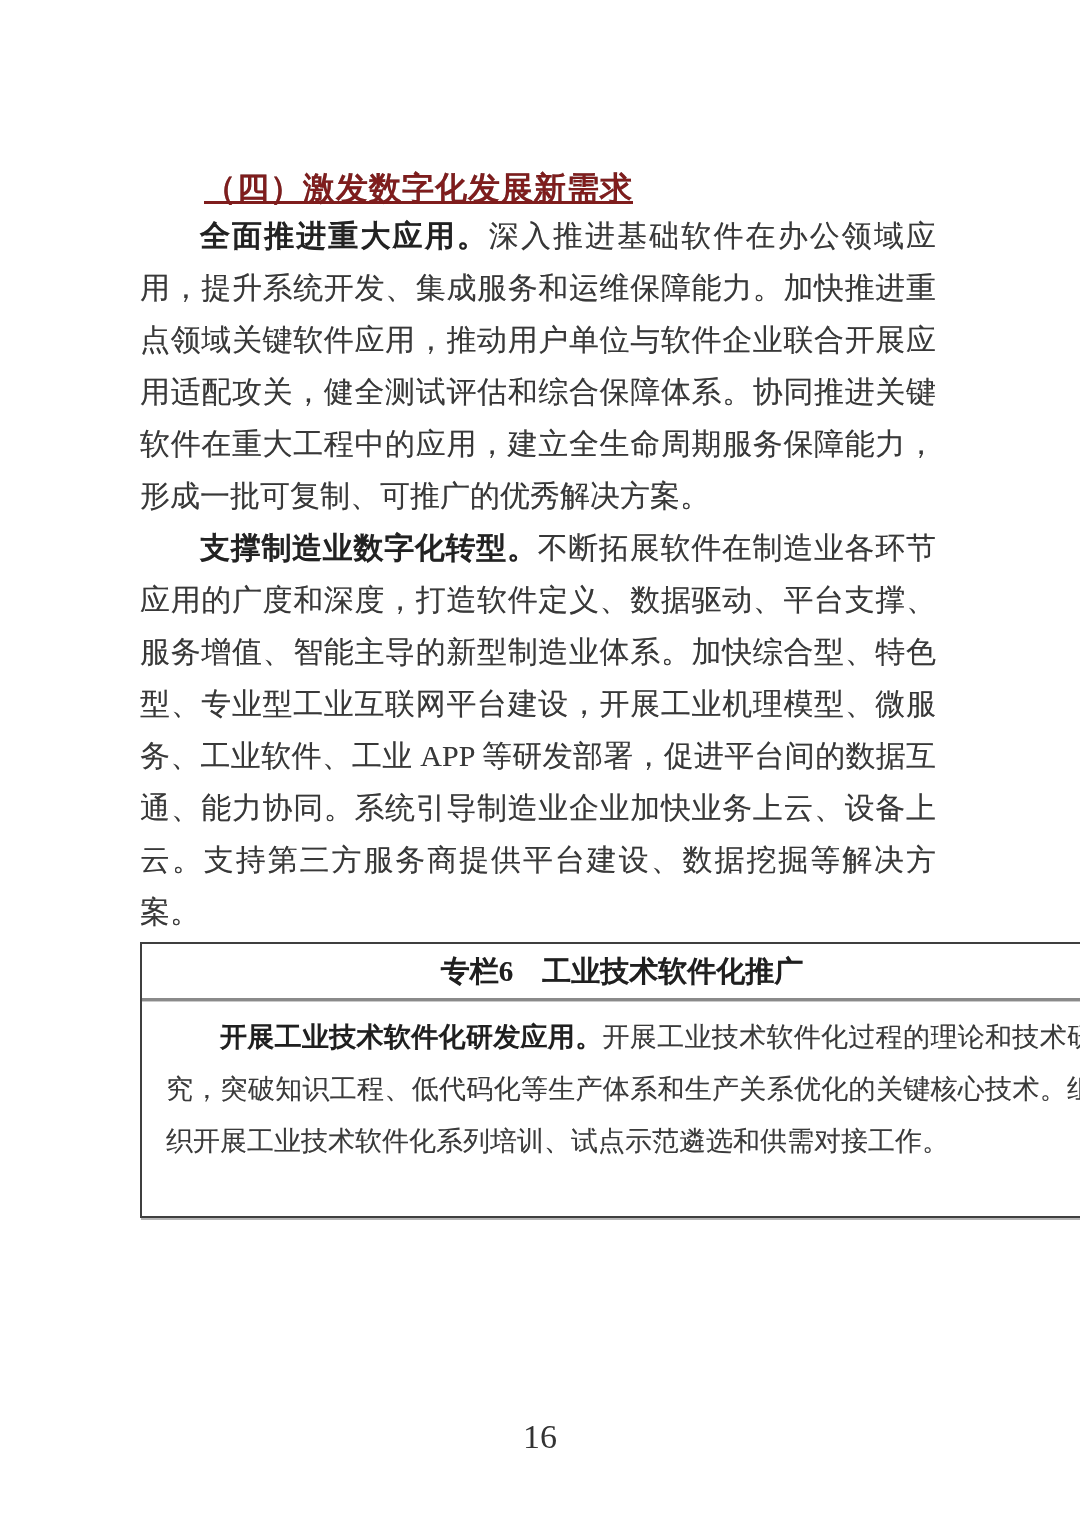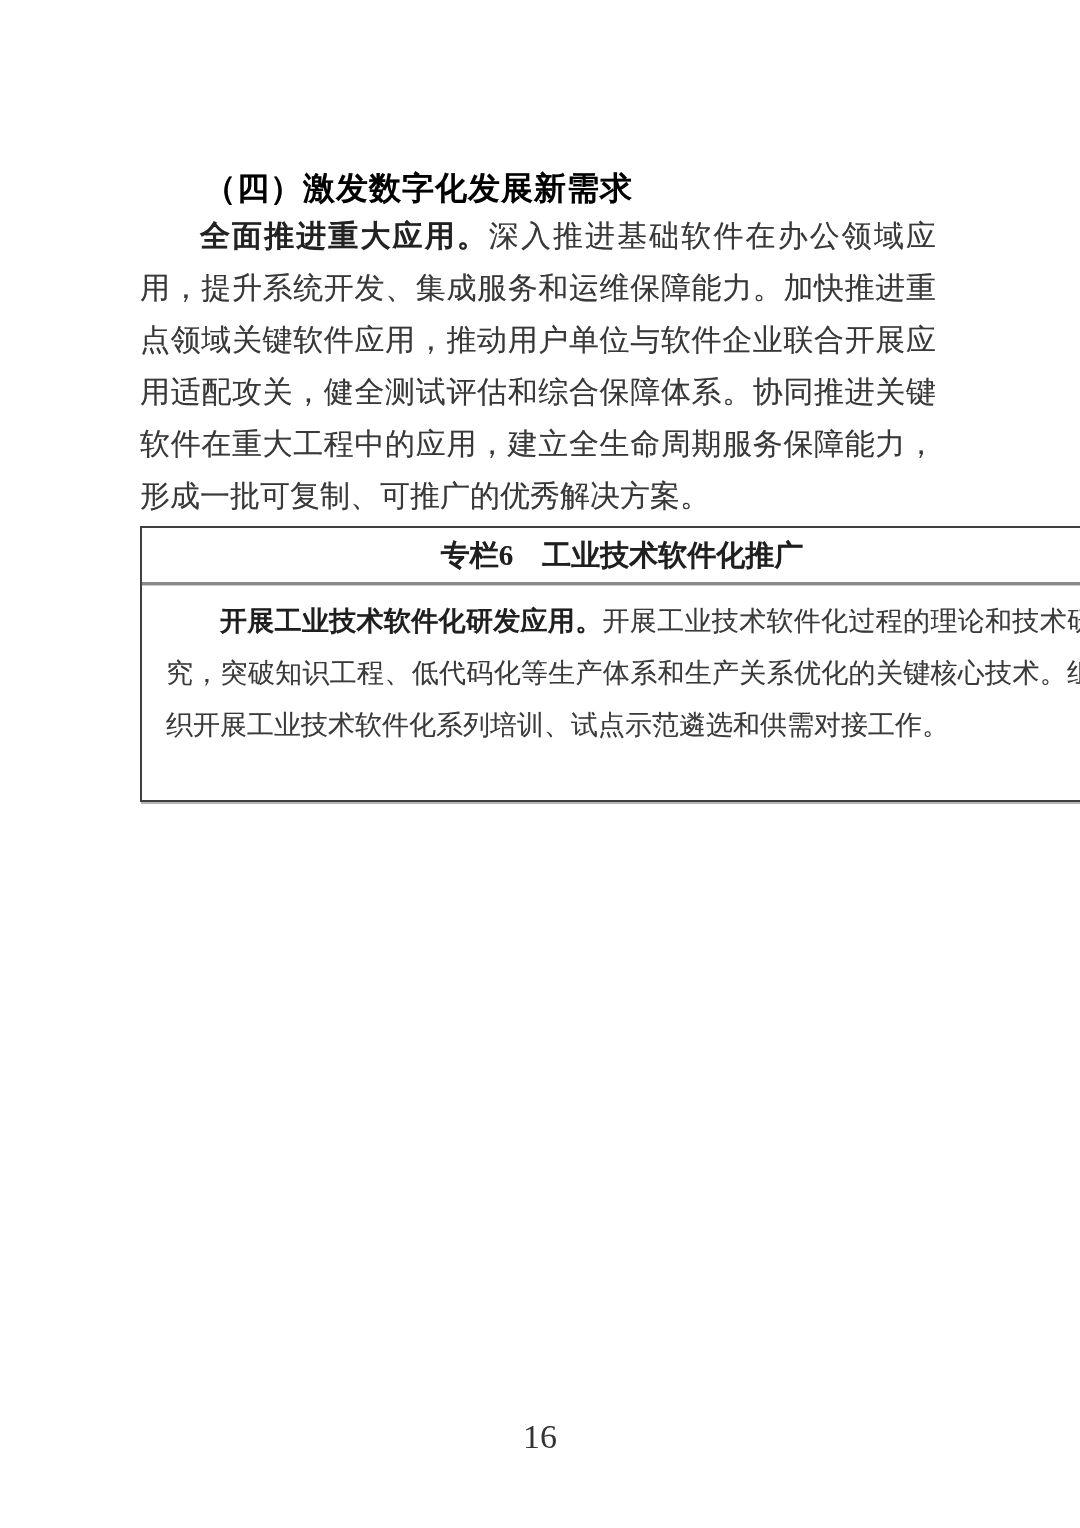--- a/index.html
+++ b/index.html
@@ -16,23 +16,24 @@
     position:absolute;
     left:140px; top:166px;
     width:796px;
   }
   .sec-heading {
     font-size:32px;
     line-height:44px;
     font-weight:bold;
     margin:0;
     text-indent:2em;
-    color:#000000;
+    color:#7f1d1d;
     letter-spacing:1px;
     text-shadow:0 0 0.5px rgba(0,0,0,.4);
+    text-decoration:underline;
   }
   p.para {
     font-size:30px;
     line-height:52px;
     margin:0;
     text-align:justify;
     text-indent:2em;
     color:#383838;
     text-shadow:0 0 0.4px rgba(0,0,0,.3);
   }
@@ -94,20 +95,21 @@
 <body>
 
 <div class="page">
   <div class="content">
 
     <h2 class="sec-heading">（四）激发数字化发展新需求</h2>
 
 
     <p class="para p2"><b class="lead">全面推进重大应用。</b><span>深入推进基础软件在办公领域应用，提升系统开发、集成服务和运维保障能力。加快推进重点领域关键软件应用，推动用户单位与软件企业联合开展应用适配攻关，健全测试评估和综合保障体系。协同推进关键软件在重大工程中的应用，建立全生命周期服务保障能力，形成一批可复制、可推广的优秀解决方案。</span></p>
 
+    <p class="para p3"><b class="lead">支撑制造业数字化转型。</b><span>不断拓展软件在制造业各环节应用的广度和深度，打造软件定义、数据驱动、平台支撑、服务增值、智能主导的新型制造业体系。加快综合型、特色型、专业型工业互联网平台建设，开展工业机理模型、微服务、工业软件、工业 APP 等研发部署，促进平台间的数据互通、能力协同。系统引导制造业企业加快业务上云、设备上云。支持第三方服务商提供平台建设、数据挖掘等解决方案。</span></p>
 
     <div class="callout">
       <div class="callout-header">专栏6　工业技术软件化推广</div>
       <div class="callout-body">
         <p class="box-para"><b class="lead">开展工业技术软件化研发应用。</b><span>开展工业技术软件化过程的理论和技术研究，突破知识工程、低代码化等生产体系和生产关系优化的关键核心技术。组织开展工业技术软件化系列培训、试点示范遴选和供需对接工作。</span></p>
 
       </div>
     </div>
 
   </div>

